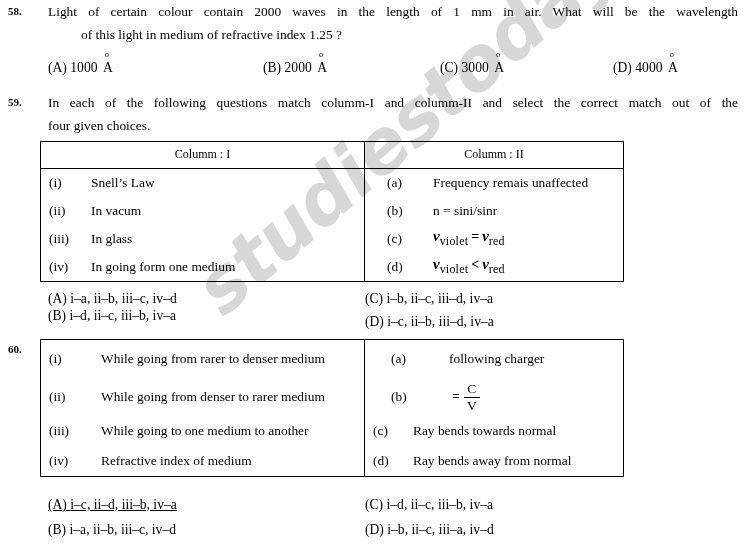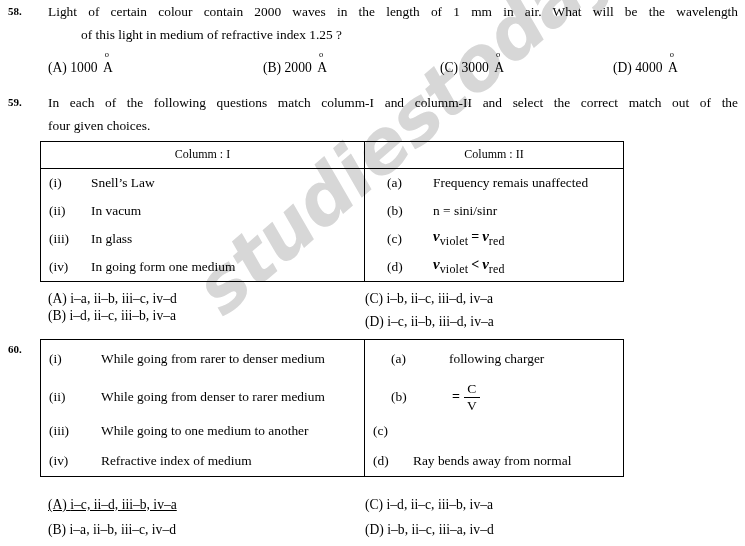--- a/index.html
+++ b/index.html
@@ -291,20 +291,21 @@
       </div>
     </div>
 
     <div class="trow">
       <div class="cellL rowcell r-short">
         <span class="lbl">(iii)</span>
         <span>While going to one medium to another</span>
       </div>
       <div class="cellR rowcell r-short">
         <span class="lbl" style="width:40px; padding-left:8px;">(c)</span>
+        <span>Ray bends towards normal</span>
       </div>
     </div>
 
     <div class="trow">
       <div class="cellL rowcell r-short">
         <span class="lbl">(iv)</span>
         <span>Refractive index of medium</span>
       </div>
       <div class="cellR rowcell r-short">
         <span class="lbl" style="width:40px; padding-left:8px;">(d)</span>

